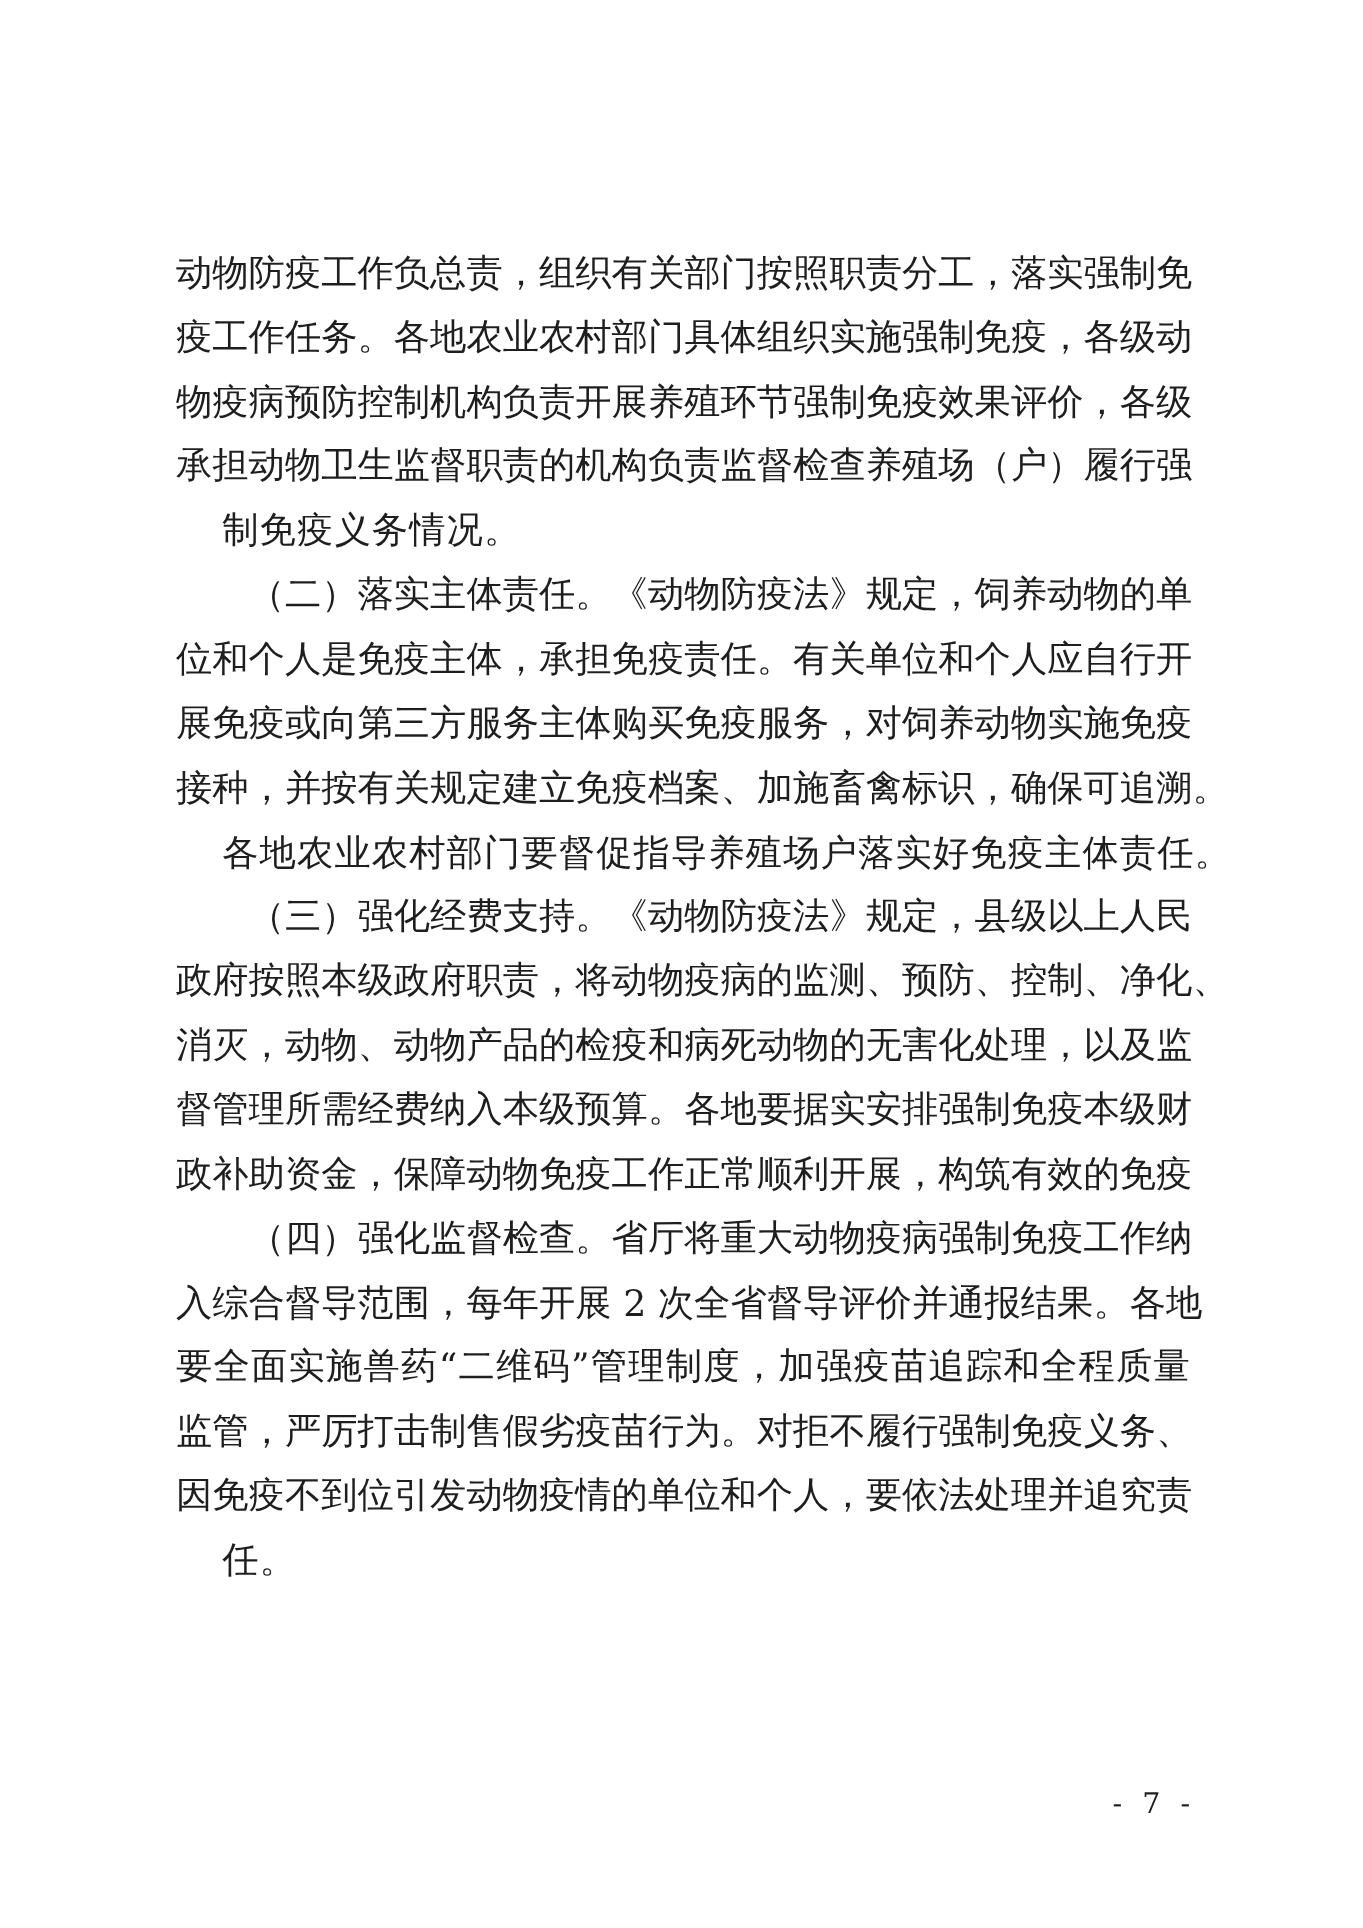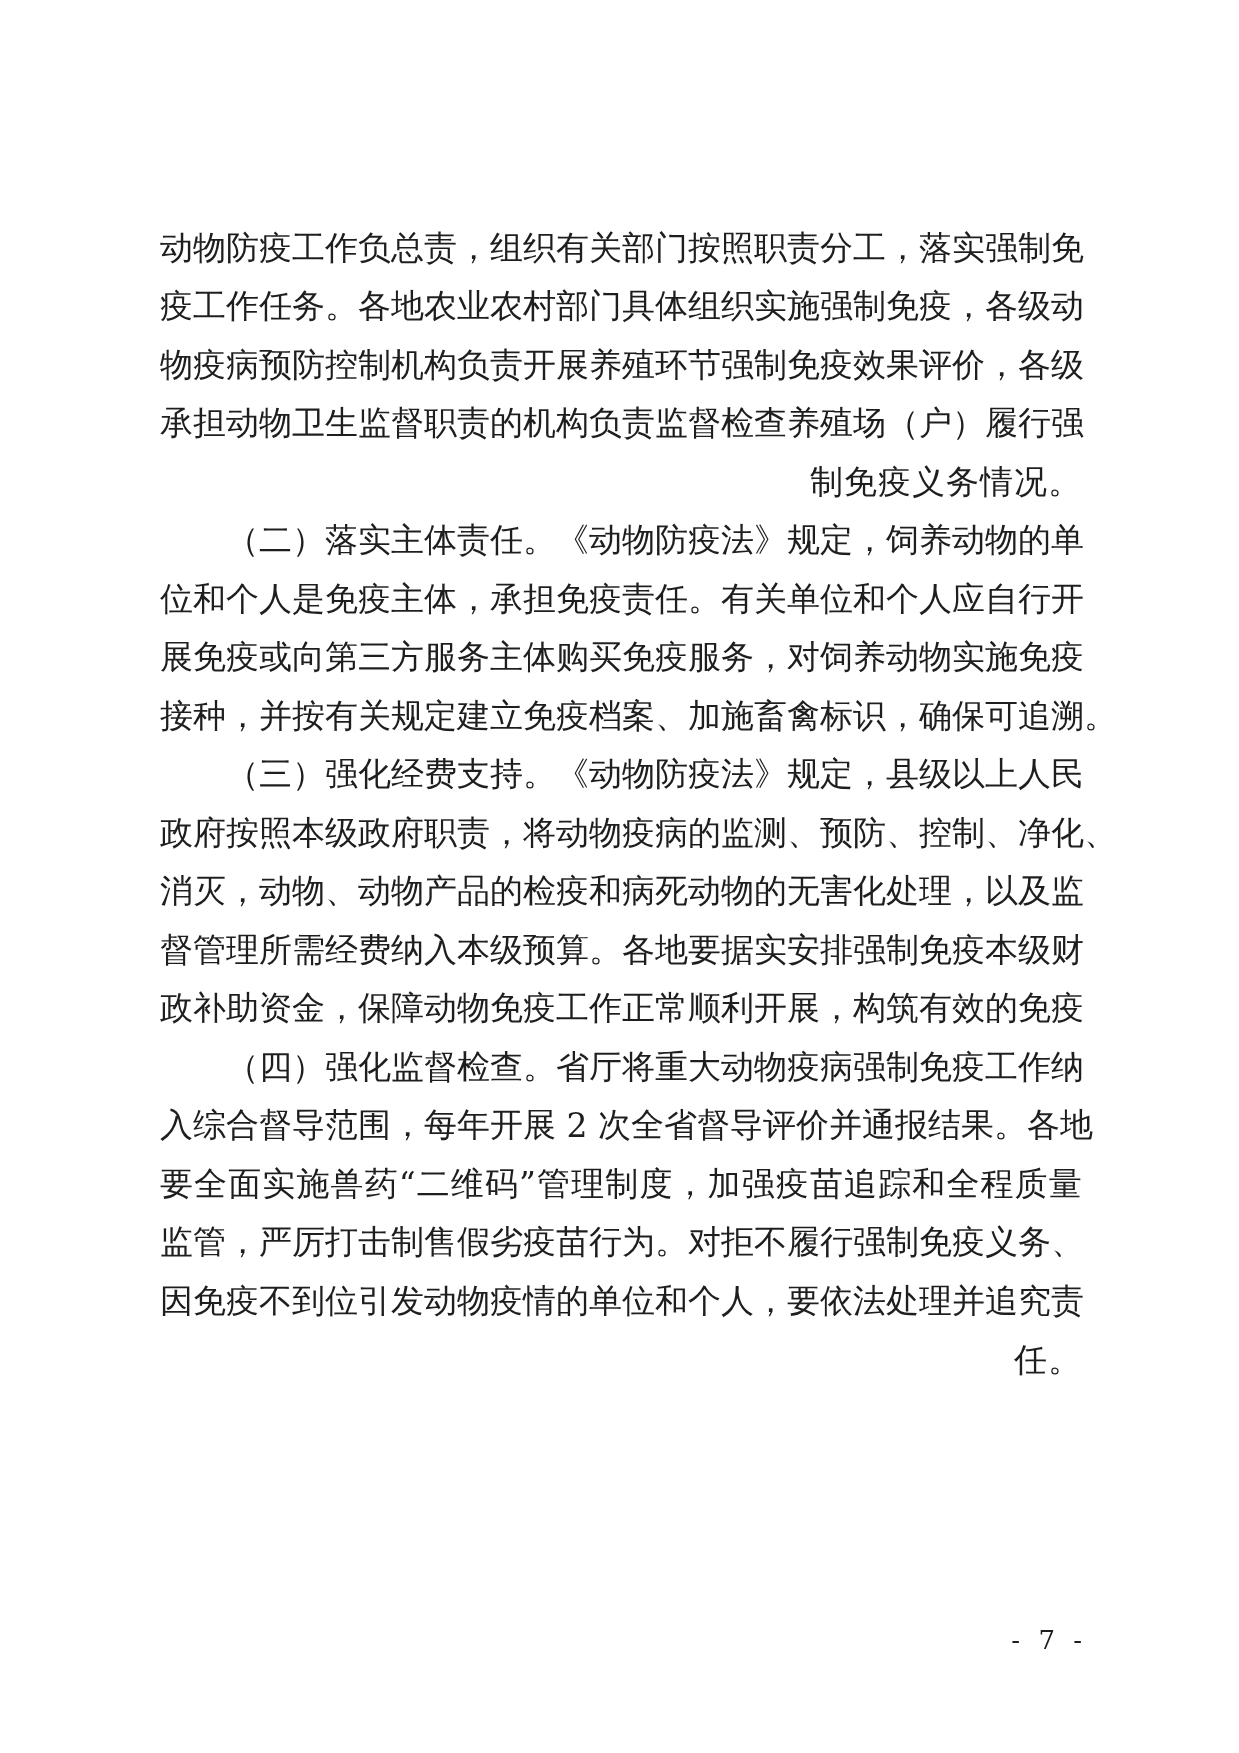--- a/index.html
+++ b/index.html
@@ -45,22 +45,23 @@
     justify-content: space-between;
     align-items: center;
     white-space: normal;
   }
   .line.just span {
     display: inline-block;
   }
   
   .line.last {
     line-height: 58.5px;
-    text-align: right;
+    text-align: left;
     letter-spacing: 1px;
+    margin-left: 42px;
   }
   
   .line.indent {
     padding-left: 66px;
   }
   .page-number {
     position: absolute;
     top: 1625px;
     right: 152px;
     font-size: 26px;
@@ -309,20 +310,21 @@
           <span>标</span>
           <span>识</span>
           <span>，</span>
           <span>确</span>
           <span>保</span>
           <span>可</span>
           <span>追</span>
           <span>溯</span>
           <span>。</span>
         </div>
+        <div class="line last">各地农业农村部门要督促指导养殖场户落实好免疫主体责任。</div>
       </div>
       <div class="paragraph">
         <div class="line just indent">
           <span>（</span>
           <span>三</span>
           <span>）</span>
           <span>强</span>
           <span>化</span>
           <span>经</span>
           <span>费</span>

